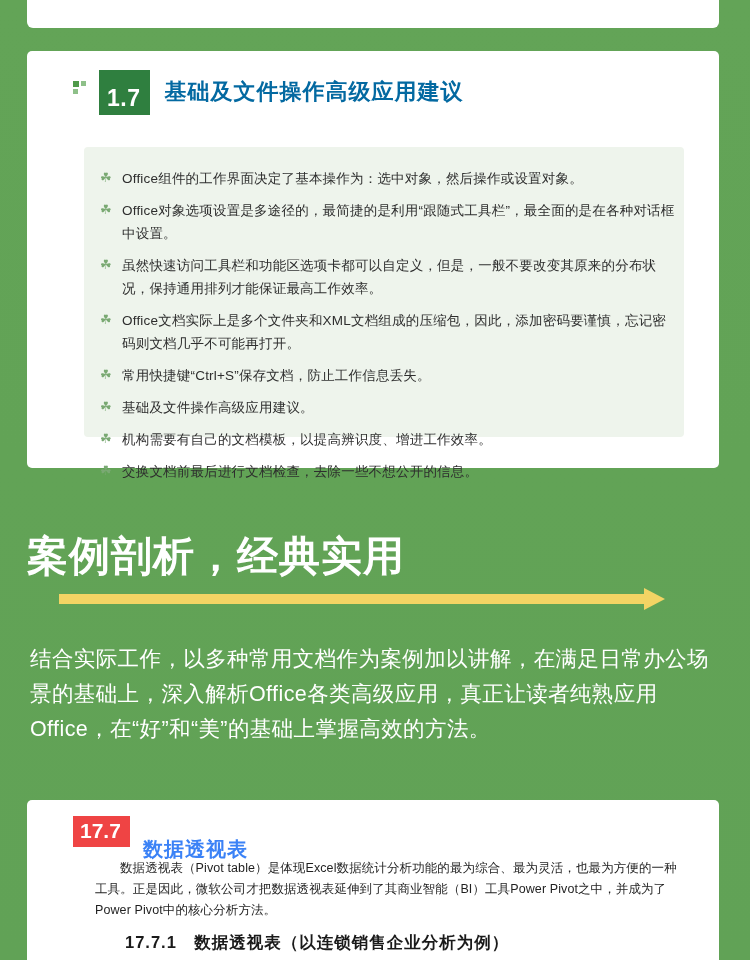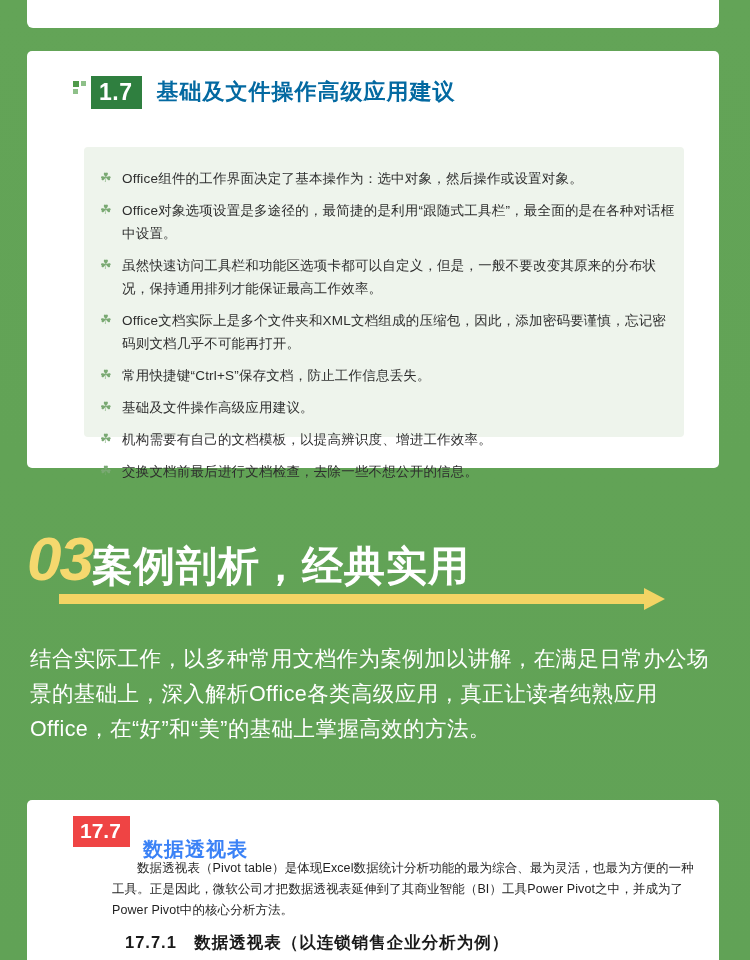--- a/index.html
+++ b/index.html
@@ -51,23 +51,24 @@
     background: #2f7d32;
   }
   .sec-head .blocks i.b1 { left: 0;  top: 0;  width: 6px; height: 6px; background: #4f9a4a; }
   .sec-head .blocks i.b2 { left: 8px; top: 0;  width: 5px; height: 5px; background: #8ec089; }
   .sec-head .blocks i.b3 { left: 0;  top: 8px; width: 5px; height: 5px; background: #8ec089; }
   .sec-num {
     background: #2f7f3f;
     color: #ffffff;
     font-size: 23px;
     font-weight: bold;
-    padding: 2px 10px 3px 8px;
+    padding: 14px 10px 3px 8px;
     line-height: 28px;
     letter-spacing: 0.5px;
+    margin-left: 8px;
   }
   .sec-title {
     margin-left: 14px;
     font-size: 22px;
     font-weight: bold;
     color: #0369a1;
     letter-spacing: 1px;
   }
 
   .tip-box {
@@ -183,21 +184,21 @@
   .sec-title2 {
     margin-left: 13px;
     font-size: 20px;
     font-weight: bold;
     color: #3b82f6;
     letter-spacing: 1px;
     margin-top: 36px;
   }
   .body-para {
     position: absolute;
-    left: 85px; top: 58px;
+    left: 68px; top: 58px;
     width: 585px;
     font-size: 12.5px;
     line-height: 21px;
     color: #1f1f1f;
     text-indent: 25px;
     letter-spacing: 0.1px;
   }
   .sub-head {
     position: absolute;
     left: 98px; top: 132px;
@@ -272,21 +273,20 @@
           <span class="tip-icon">☘</span>
           <span class="tip-text">交换文档前最后进行文档检查，去除一些不想公开的信息。</span>
         </div>
 
       </div>
     </div>
   </div>
 
   <div class="big-sec">
     <div class="big-sec-row">
-      <span class="big-num">03</span>
       <span class="big-title">案例剖析，经典实用</span>
     </div>
     <div class="arrow-bar"></div>
   </div>
 
   <div class="big-para">结合实际工作，以多种常用文档作为案例加以讲解，在满足日常办公场景的基础上，深入解析Office各类高级应用，真正让读者纯熟应用Office，在“好”和“美”的基础上掌握高效的方法。</div>
 
   <div class="card-177">
     <div class="sec-head2">
       <span class="blocks">

